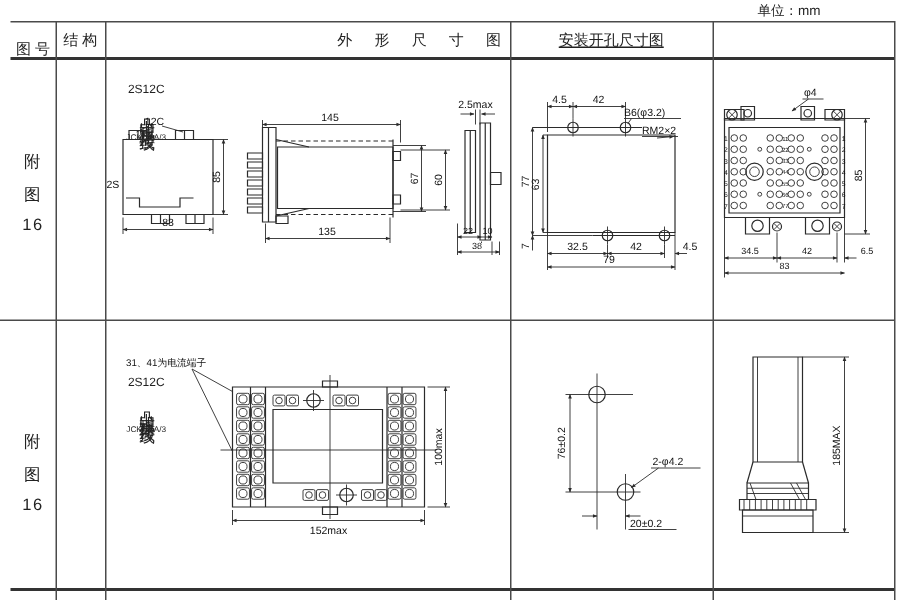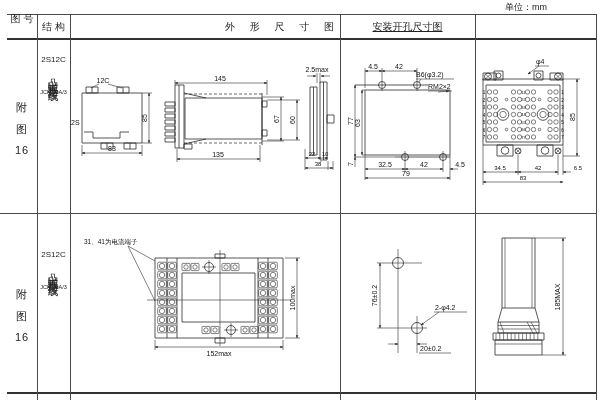--- a/index.html
+++ b/index.html
@@ -6,21 +6,21 @@
   #page{position:relative;width:600px;height:400px;background:#ffffff;overflow:hidden;
         font-family:"Liberation Sans","DejaVu Sans",sans-serif;color:#111;}
   .hl,.vl{position:absolute;background:#4a4a4a;}
   .hl{height:1px;}
   .vl{width:1px;}
   .thick{background:#333;}
   .cell-label{position:absolute;text-align:center;font-size:10px;color:#222;}
   .unit{position:absolute;font-size:9px;color:#222;}
   .figcol{position:absolute;display:flex;flex-direction:column;align-items:center;gap:7px;
           font-size:11px;letter-spacing:1px;color:#222;}
-  .structcol{position:absolute;display:flex;flex-direction:column;align-items:center;color:#222;}
+  .structcol{position:absolute;display:flex;flex-direction:column;align-items:center;color:#222;padding-left:44px;}
   .model{font-size:8px;letter-spacing:0;}
   .vtext{writing-mode:vertical-rl;text-orientation:upright;font-size:10.5px;letter-spacing:2px;margin-top:6px;}
   .code{font-size:5.5px;margin-top:5px;white-space:nowrap;}
   svg{position:absolute;overflow:visible;}
   svg *{vector-effect:non-scaling-stroke;}
   .ln{stroke:#2b2b2b;stroke-width:0.8;fill:none;}
   .lnT{stroke:#2b2b2b;stroke-width:0.6;fill:none;}
   .dash{stroke:#2b2b2b;stroke-width:0.7;fill:none;stroke-dasharray:3 2;}
   .dim{stroke:#2b2b2b;stroke-width:0.6;fill:none;}
   text{fill:#111;font-family:"Liberation Sans","DejaVu Sans",sans-serif;}
@@ -38,21 +38,21 @@
   <div class="hl" style="left:7px;top:14px;width:589px;"></div>
   <div class="hl thick" style="left:7px;top:38px;width:589px;height:2px;"></div>
   <div class="hl" style="left:0px;top:213px;width:596px;"></div>
   <div class="hl thick" style="left:7px;top:392px;width:589px;height:2px;"></div>
   <div class="vl" style="left:37px;top:14px;height:386px;"></div>
   <div class="vl" style="left:70px;top:14px;height:386px;"></div>
   <div class="vl" style="left:340px;top:14px;height:386px;"></div>
   <div class="vl" style="left:475px;top:14px;height:386px;"></div>
   <div class="vl" style="left:596px;top:14px;height:386px;"></div>
 
-  <div class="cell-label" style="left:7px;top:12px;width:30px;">图 号</div>
+  <div class="cell-label" style="left:7px;top:26px;width:30px;">图 号</div>
   <div class="cell-label" style="left:37px;top:20px;width:33px;">结 构</div>
   <div class="cell-label" style="left:70px;top:20px;width:270px;letter-spacing:6px;text-align:right;">外 形 尺 寸 图</div>
   <div class="cell-label" style="left:340px;top:20px;width:135px;text-decoration:underline;">安装开孔尺寸图</div>
 
   <div class="figcol" style="left:7px;top:100px;width:30px;">
     <span>附</span>
     <span>图</span>
     <span>16</span>
   </div>
   <div class="structcol" style="left:37px;top:55px;width:33px;">

